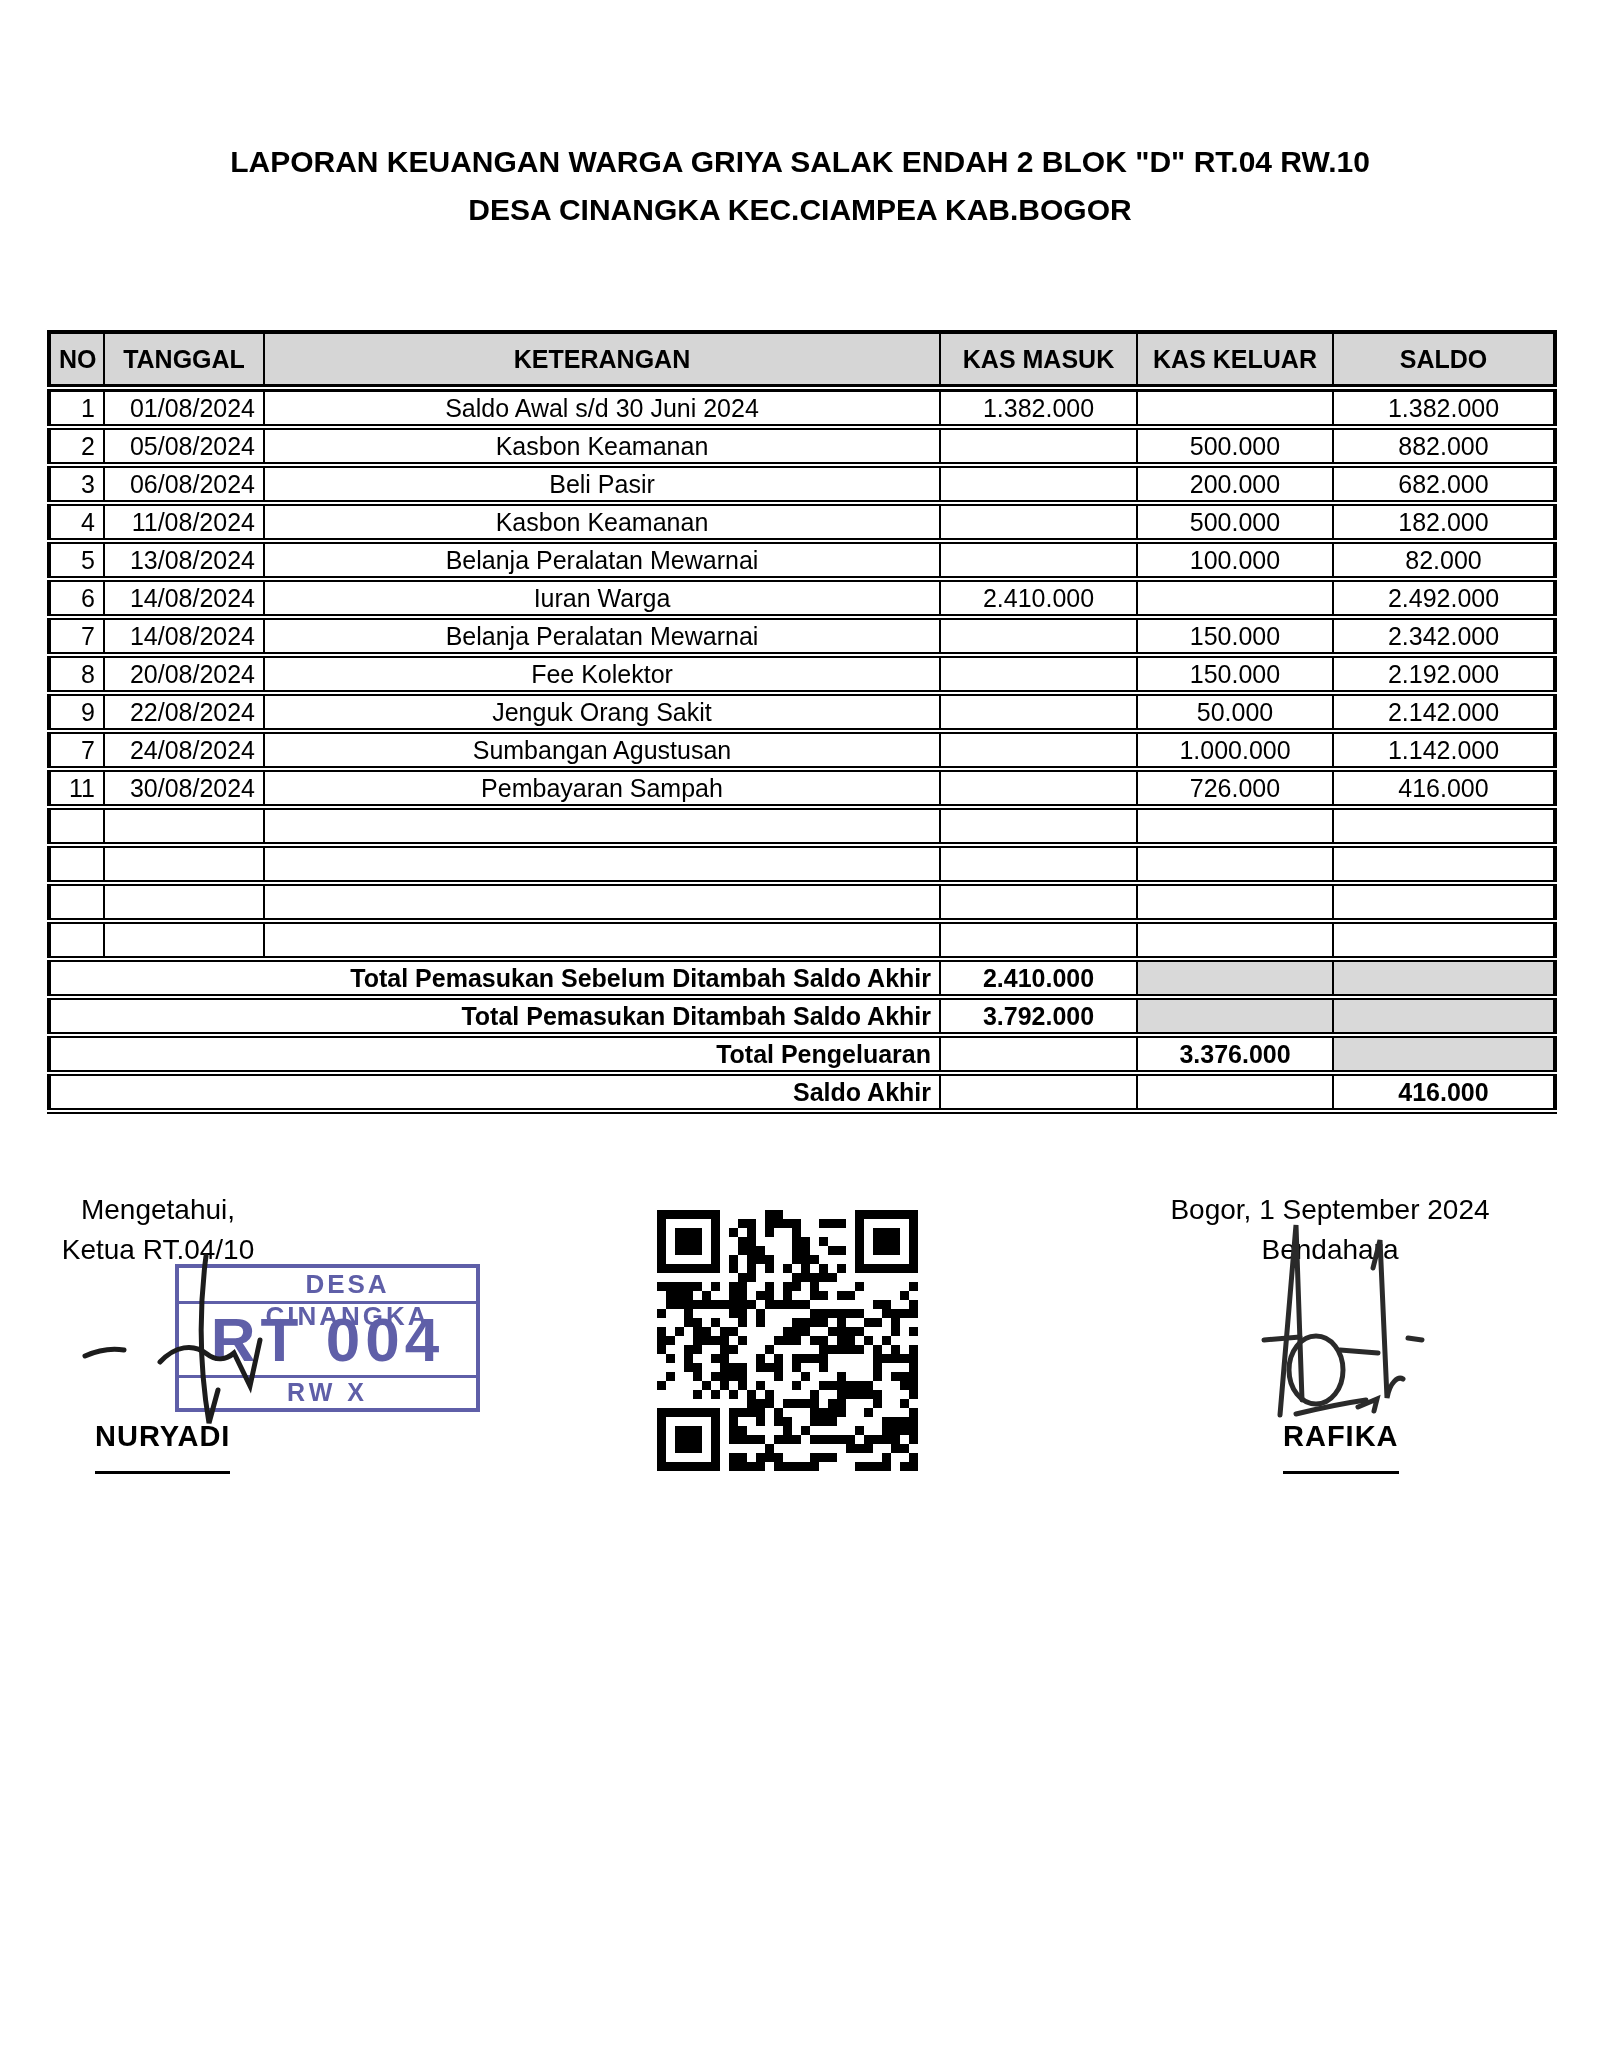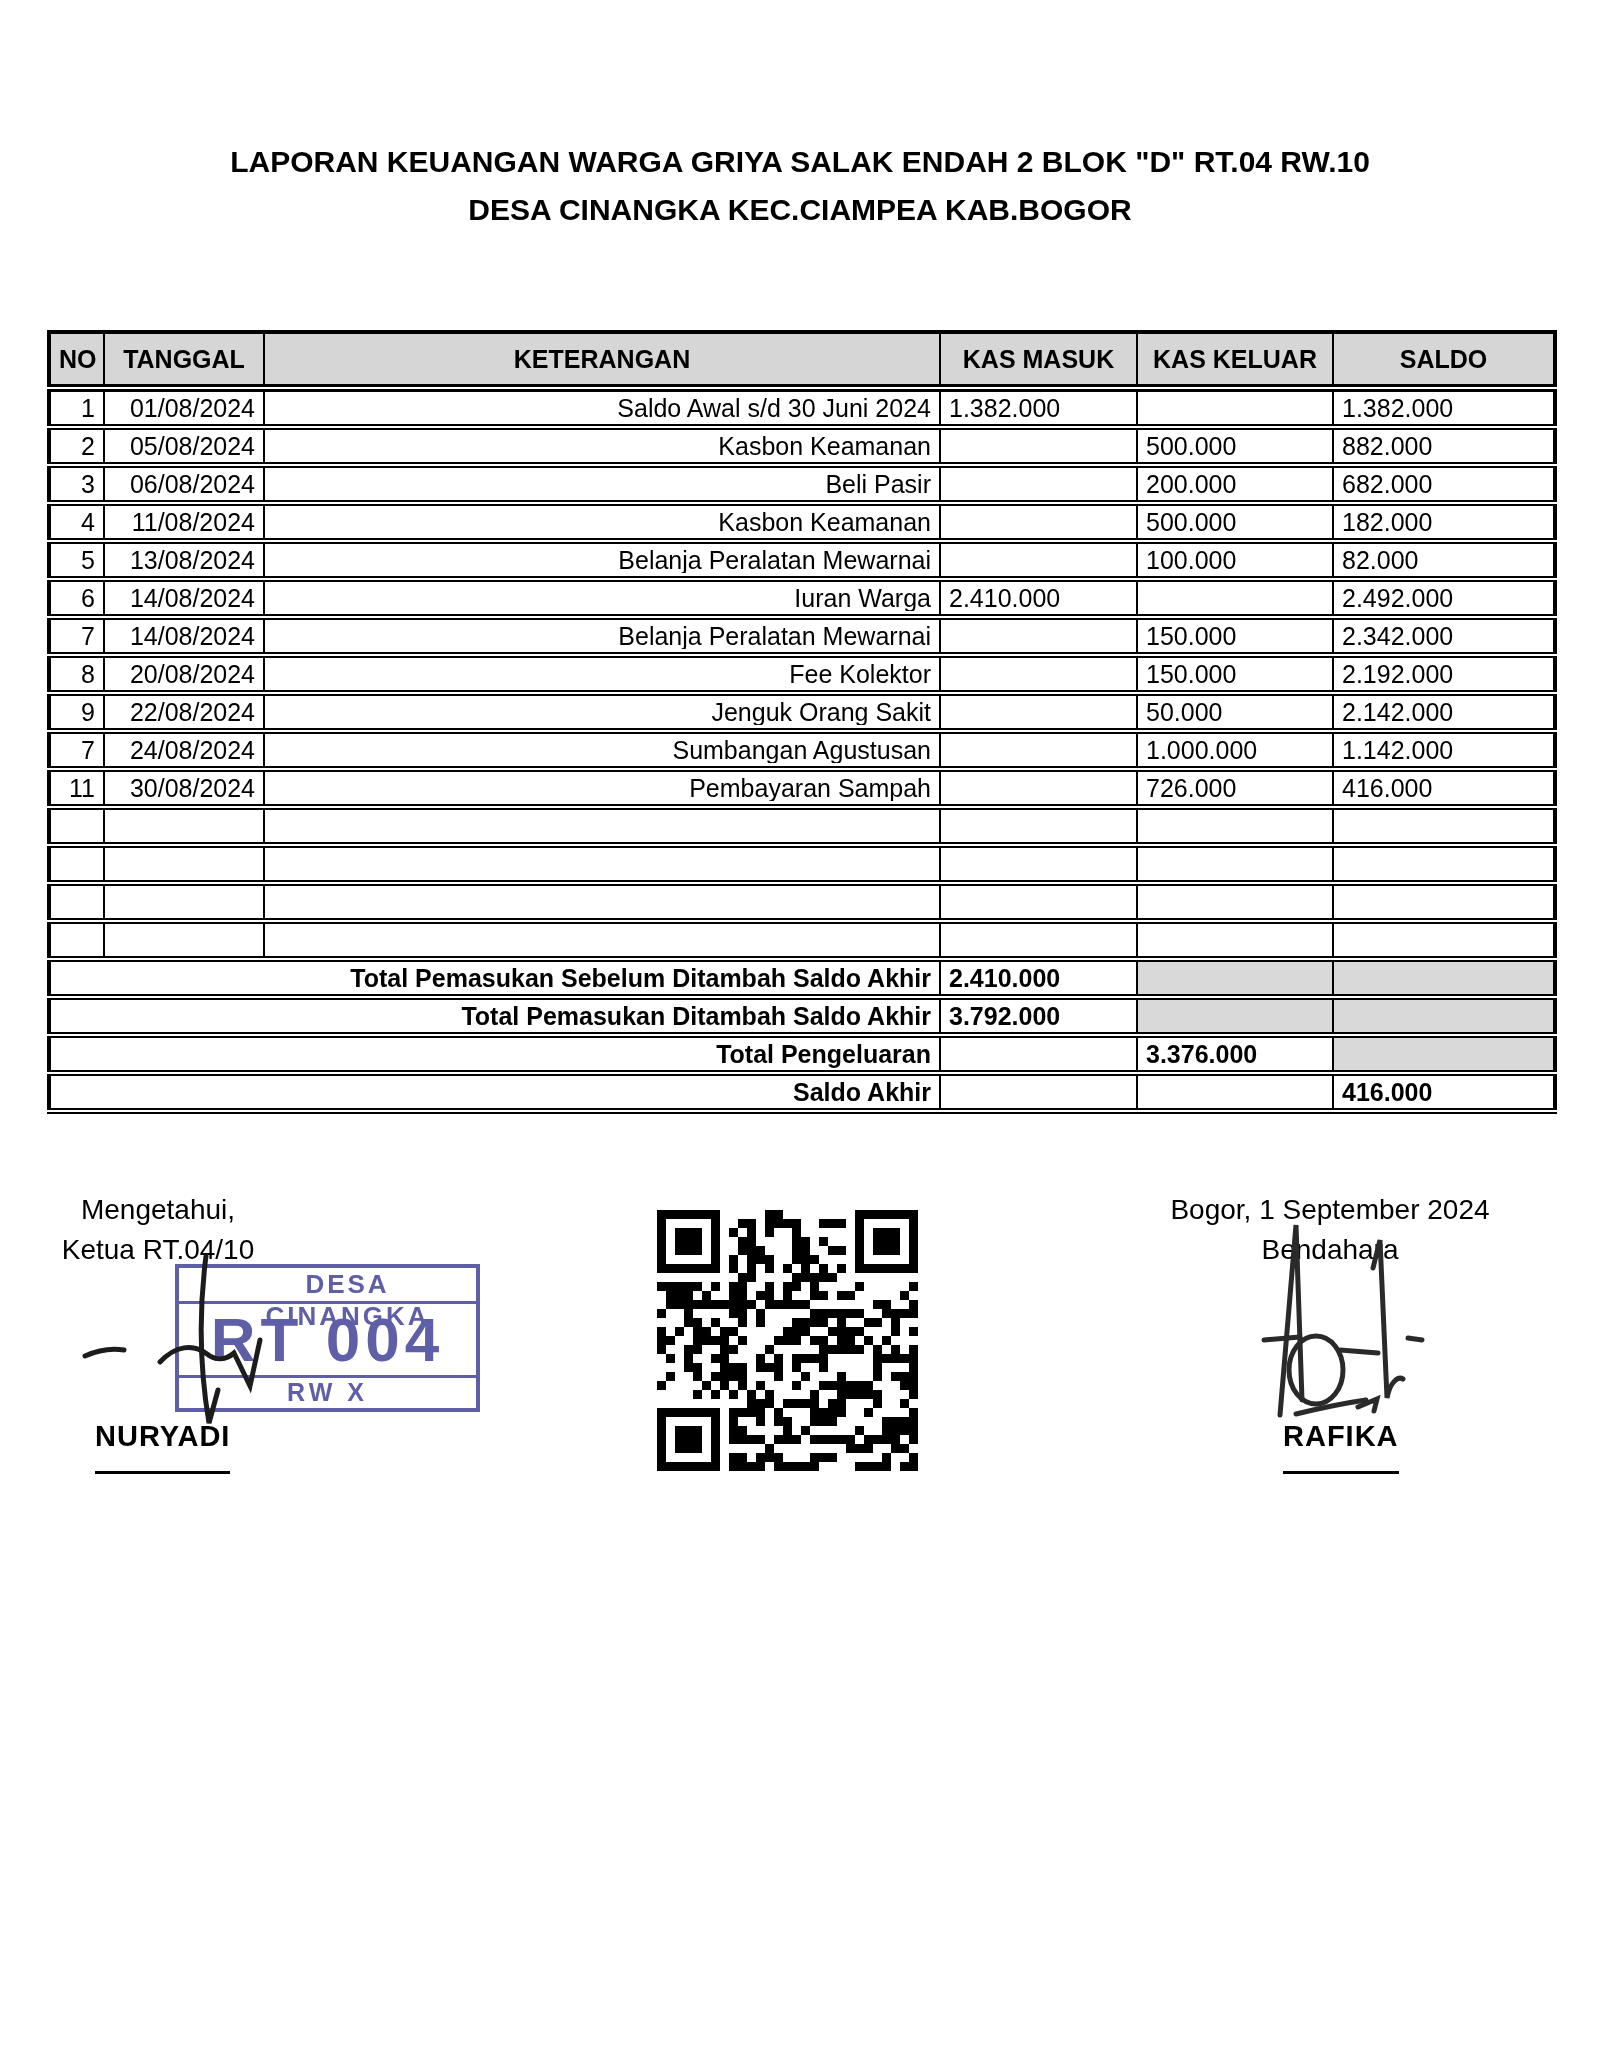--- a/index.html
+++ b/index.html
@@ -21,22 +21,22 @@
     border-left:2px solid #000;border-right:2px solid #000;
     border-bottom:6px double #000;
     padding:0 8px;height:32px;overflow:hidden;white-space:nowrap;
   }
   table.ledger thead th{
     background:#d6d6d6;font-weight:bold;text-align:center;height:50px;
     border-bottom:8px double #000;
   }
   td.c-no{text-align:right;padding-right:5px;}
   td.c-date{text-align:right;padding:0 3px;}
-  td.c-desc{text-align:right;padding-left:6px;border-radius:8px;}
-  td.num{text-align:left;padding-right:9px;margin-top:41px;}
+  td.c-desc{text-align:center;padding-left:6px;}
+  td.num{text-align:center;padding-right:9px;margin-top:41px;}
   tr.total-row td{font-weight:bold;}
   td.total-label{text-align:right;font-weight:bold;padding-right:6px;}
   td.gray{background:#d9d9d9;}
   
   .sig-block{position:absolute;font-size:28px;line-height:40px;text-align:center;}
   .sig-left-text{left:38px;top:1190px;width:240px;}
   .sig-right-text{left:1135px;top:1190px;width:390px;}
   .sig-name{
     position:absolute;font-size:29px;font-weight:bold;letter-spacing:1px;
     border-bottom:3px solid #000;padding-bottom:18px;

